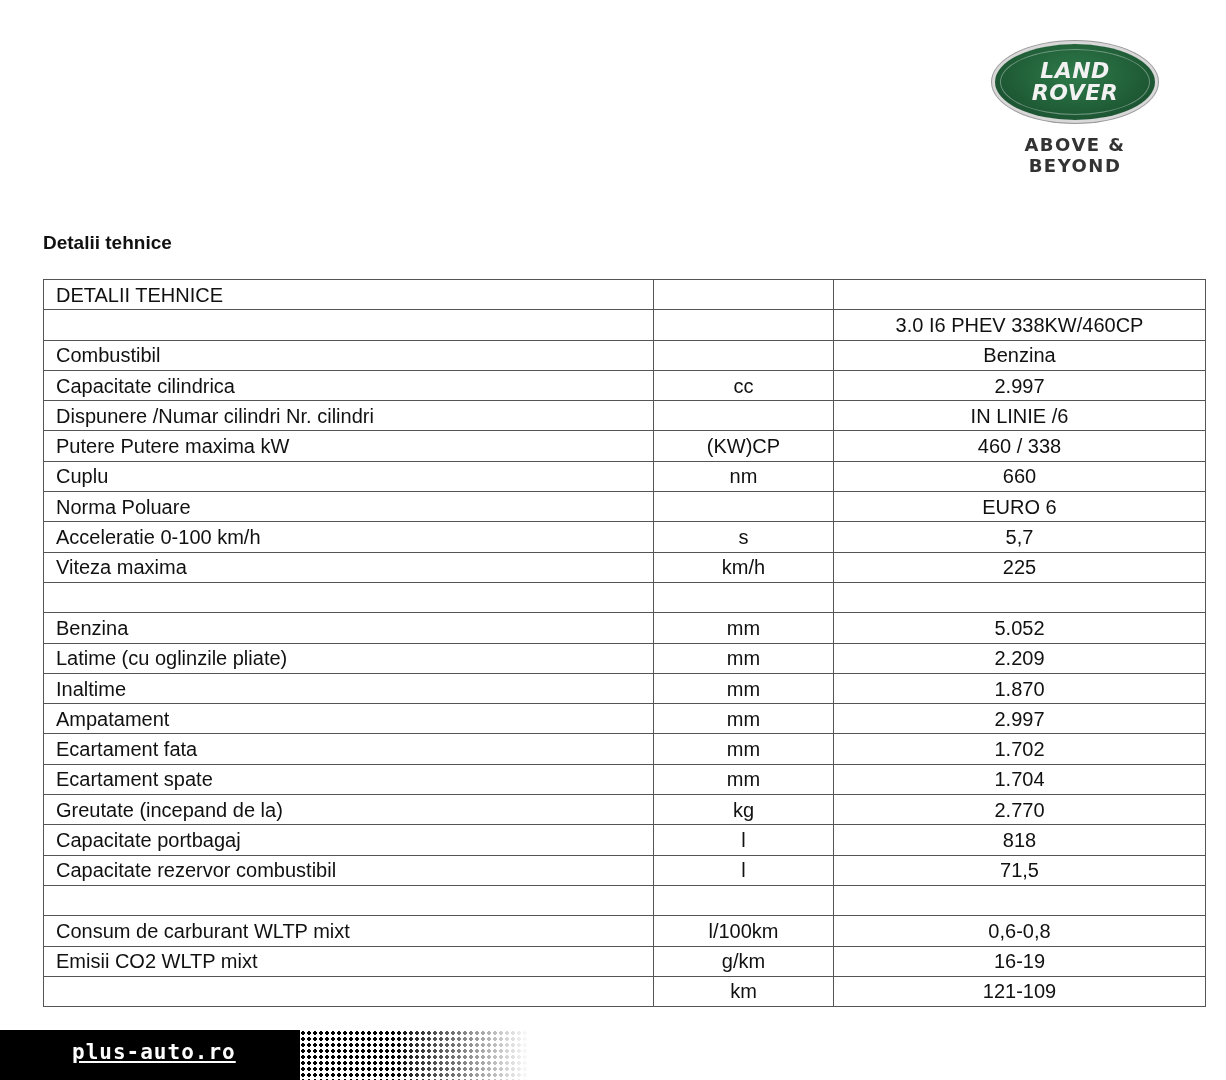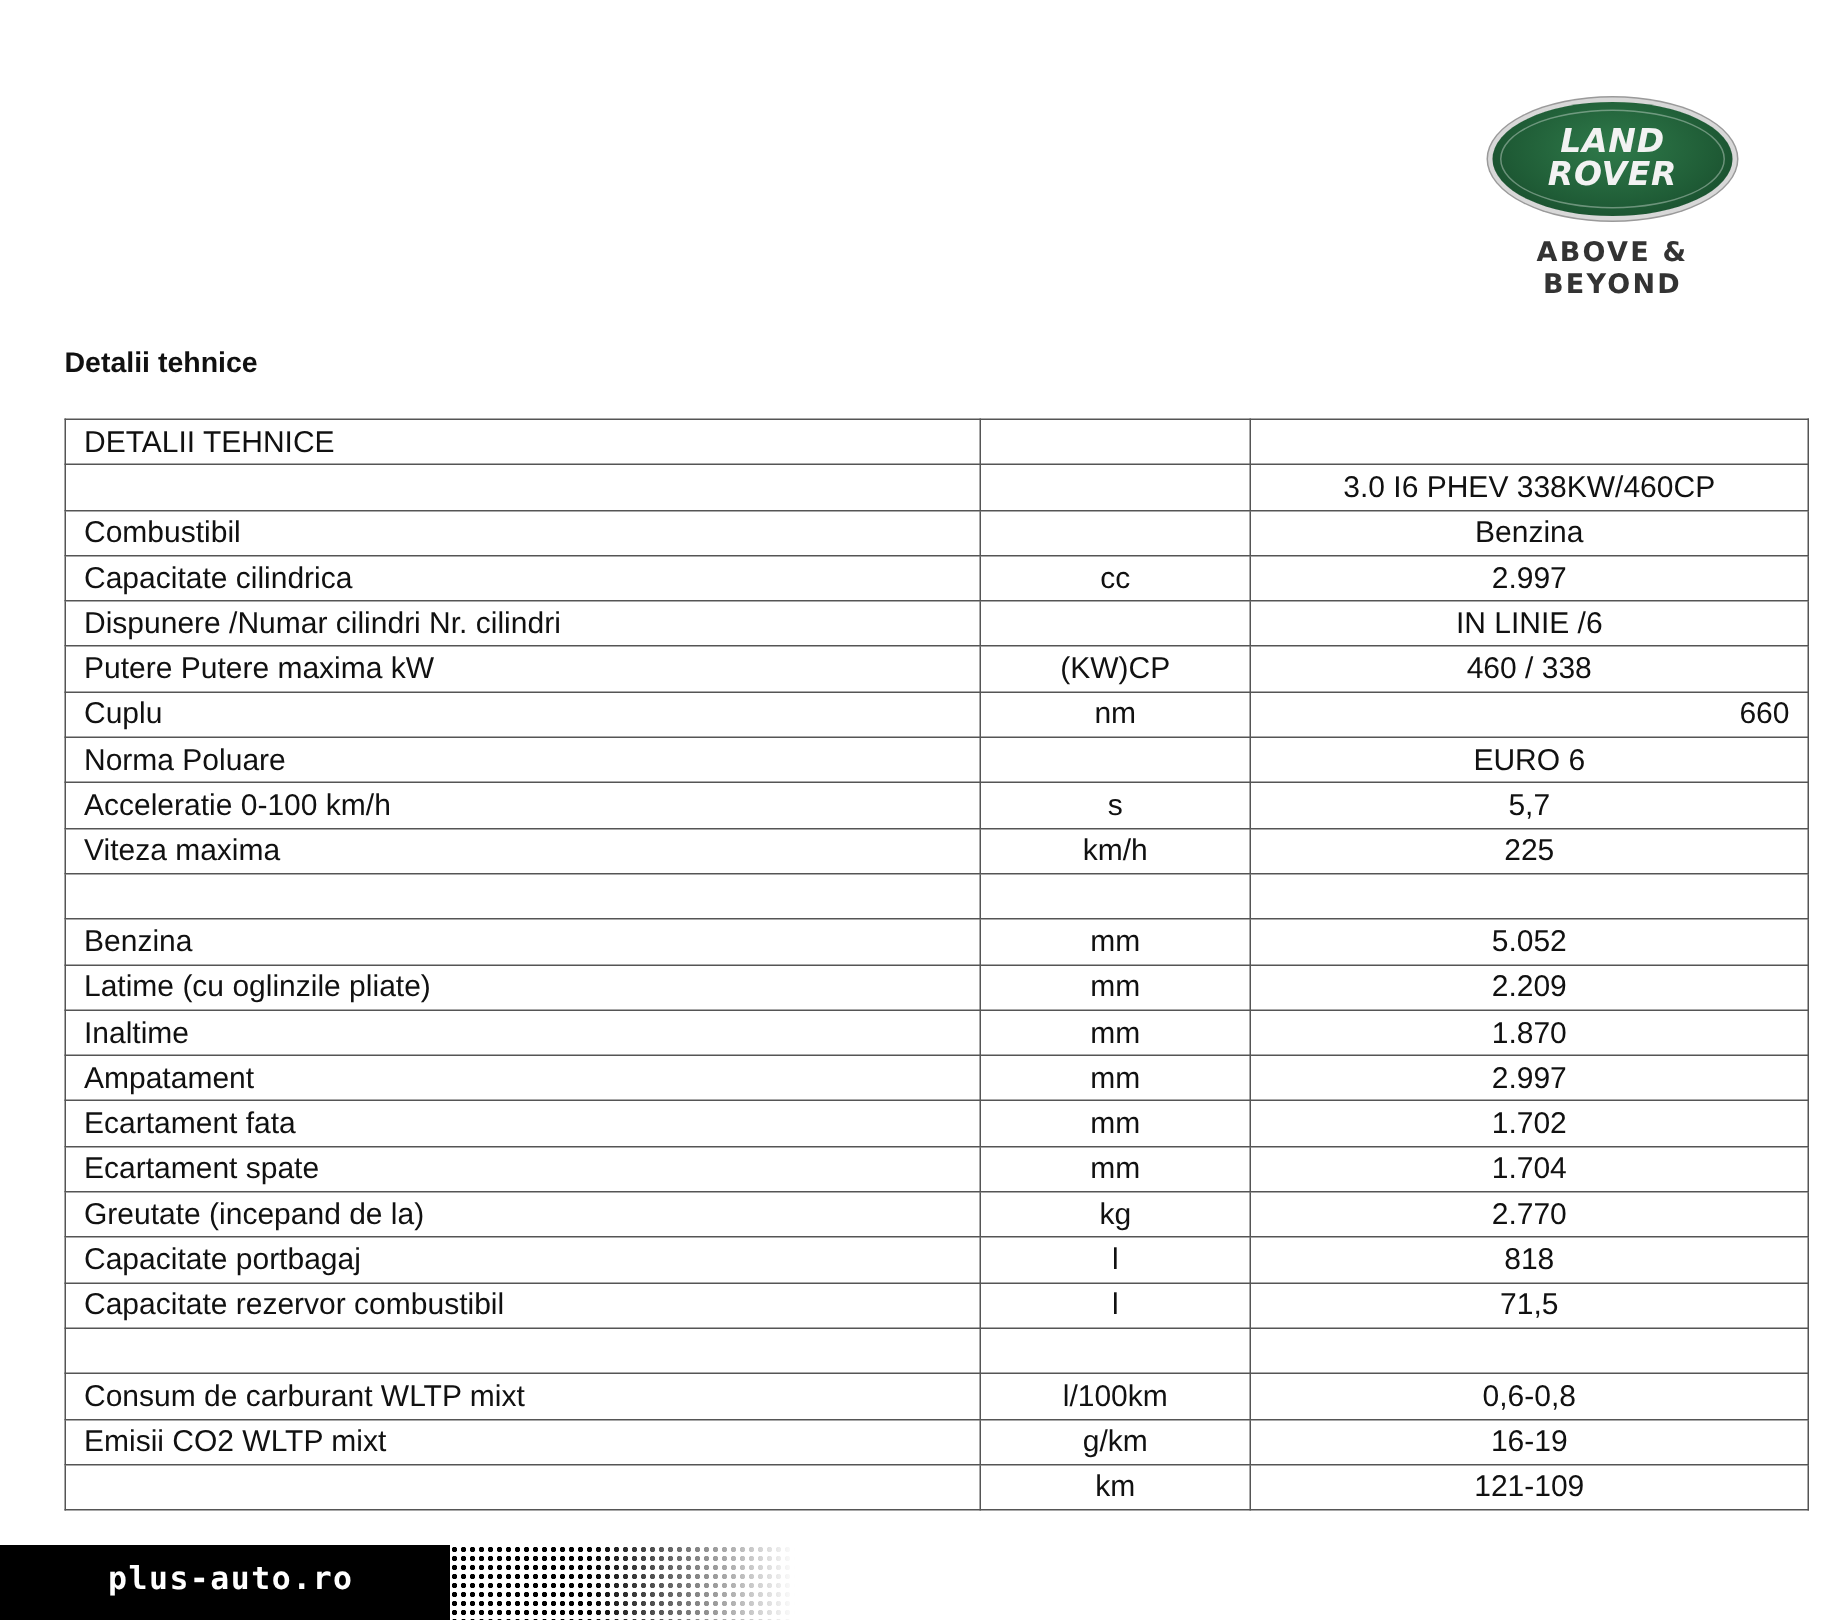--- a/index.html
+++ b/index.html
@@ -1,29 +1,29 @@
 <!DOCTYPE html>
 <html><head>
 <meta charset="utf-8">
 <style>
   html, body { margin:0; padding:0; background:#ffffff; }
   body { width:1226px; height:1080px; position:relative; overflow:hidden; font-family:"Liberation Sans", sans-serif; color:#111; }
-  .logo-wrap { position:absolute; left:990px; top:68px; width:170px; text-align:center; }
+  .logo-wrap { position:absolute; left:990px; top:44px; width:170px; text-align:center; }
   .logo-oval { position:relative; width:160px; height:76px; margin:0 auto; border-radius:50%; background:radial-gradient(ellipse at 50% 40%, #2f7a4a 0%, #1f5c36 60%, #164528 100%); box-shadow:0 0 0 3px #d8d8d8, 0 0 0 4px #9a9a9a; display:flex; flex-direction:column; align-items:center; justify-content:center; }
   .logo-oval::after { content:""; position:absolute; inset:5px; border-radius:50%; border:1px solid rgba(255,255,255,0.35); }
   .logo-line { color:#f2f2f2; font-weight:bold; font-style:italic; font-size:22px; line-height:22px; letter-spacing:0.5px; font-family:"DejaVu Sans", sans-serif; }
   .tagline { margin-top:14px; font-family:"DejaVu Sans", sans-serif; font-weight:bold; font-size:18px; letter-spacing:1.5px; color:#333; }
   .section-title { position:absolute; left:43px; top:232px; font-weight:bold; font-size:19px; color:#111; }
   table.spec { position:absolute; left:43px; top:279px; border-collapse:collapse; table-layout:fixed; width:1163px; }
   table.spec td { border:1.5px solid #555; height:29.3px; padding:0 12px; font-size:20px; line-height:20px; white-space:nowrap; overflow:hidden; }
   td.c-label { width:585px; text-align:left; }
   td.c-unit { width:155px; text-align:center; }
   td.c-value { text-align:center; }
   .footer-bar { position:absolute; left:0; top:1030px; width:300px; height:50px; background:#000; }
-  .footer-text { position:absolute; left:72px; top:1040px; color:#fff; font-family:"DejaVu Sans Mono", monospace; font-weight:bold; font-size:21px; letter-spacing:1px; }
+  .footer-text { position:absolute; left:72px; top:1040px; color:#fff; font-family:"DejaVu Sans Mono", monospace; font-weight:bold; font-size:21px; letter-spacing:1px;text-decoration:underline; }
   .halftone { position:absolute; left:300px; top:1030px; width:230px; height:50px; background-image:radial-gradient(circle, #000 1.6px, transparent 2px); background-size:6px 6px; -webkit-mask-image:linear-gradient(to right, #000 0%, #000 40%, transparent 100%); mask-image:linear-gradient(to right, #000 0%, #000 40%, transparent 100%); }
 </style>
 </head>
 <body>
 
 <div class="logo-wrap">
   <div class="logo-oval">
     <span class="logo-line">LAND</span>
     <span class="logo-line">ROVER</span>
   </div>
@@ -60,21 +60,21 @@
         <td class="c-value" style="white-space: pre;">IN LINIE /6</td>
       </tr>
       <tr>
         <td class="c-label">Putere Putere maxima kW</td>
         <td class="c-unit">(KW)CP</td>
         <td class="c-value" style="white-space: pre;">460 / 338</td>
       </tr>
       <tr>
         <td class="c-label">Cuplu</td>
         <td class="c-unit">nm</td>
-        <td class="c-value" style="white-space: pre; text-align: right;">660</td>
+        <td class="c-value" style="white-space: pre;">660</td>
       </tr>
       <tr>
         <td class="c-label">Norma Poluare</td>
         <td class="c-unit"></td>
         <td class="c-value" style="white-space: pre;">EURO 6</td>
       </tr>
       <tr>
         <td class="c-label">Acceleratie 0-100 km/h</td>
         <td class="c-unit">s</td>
         <td class="c-value" style="white-space: pre;">5,7</td>

